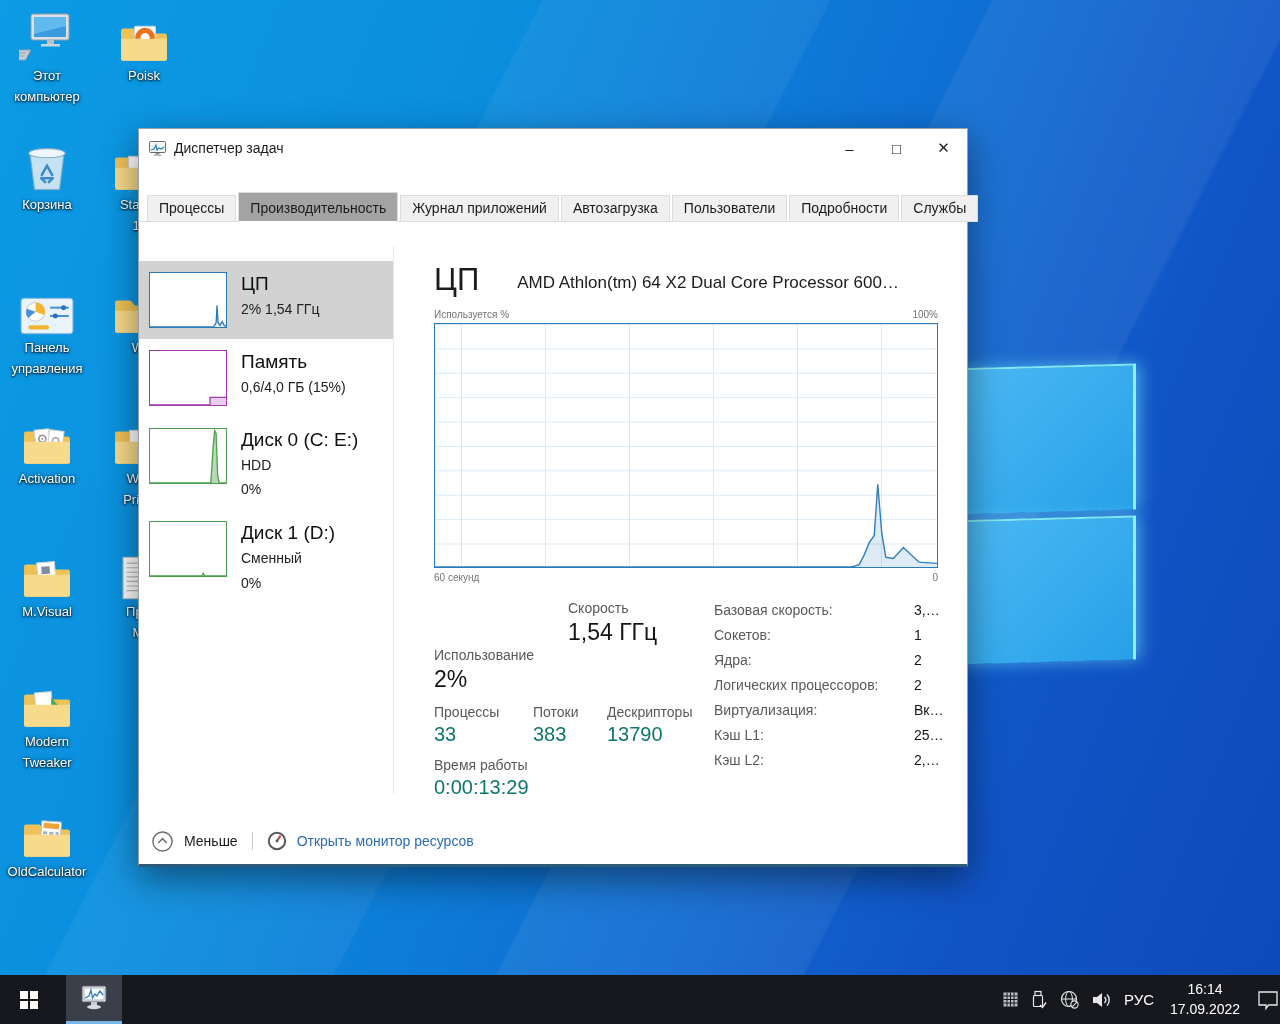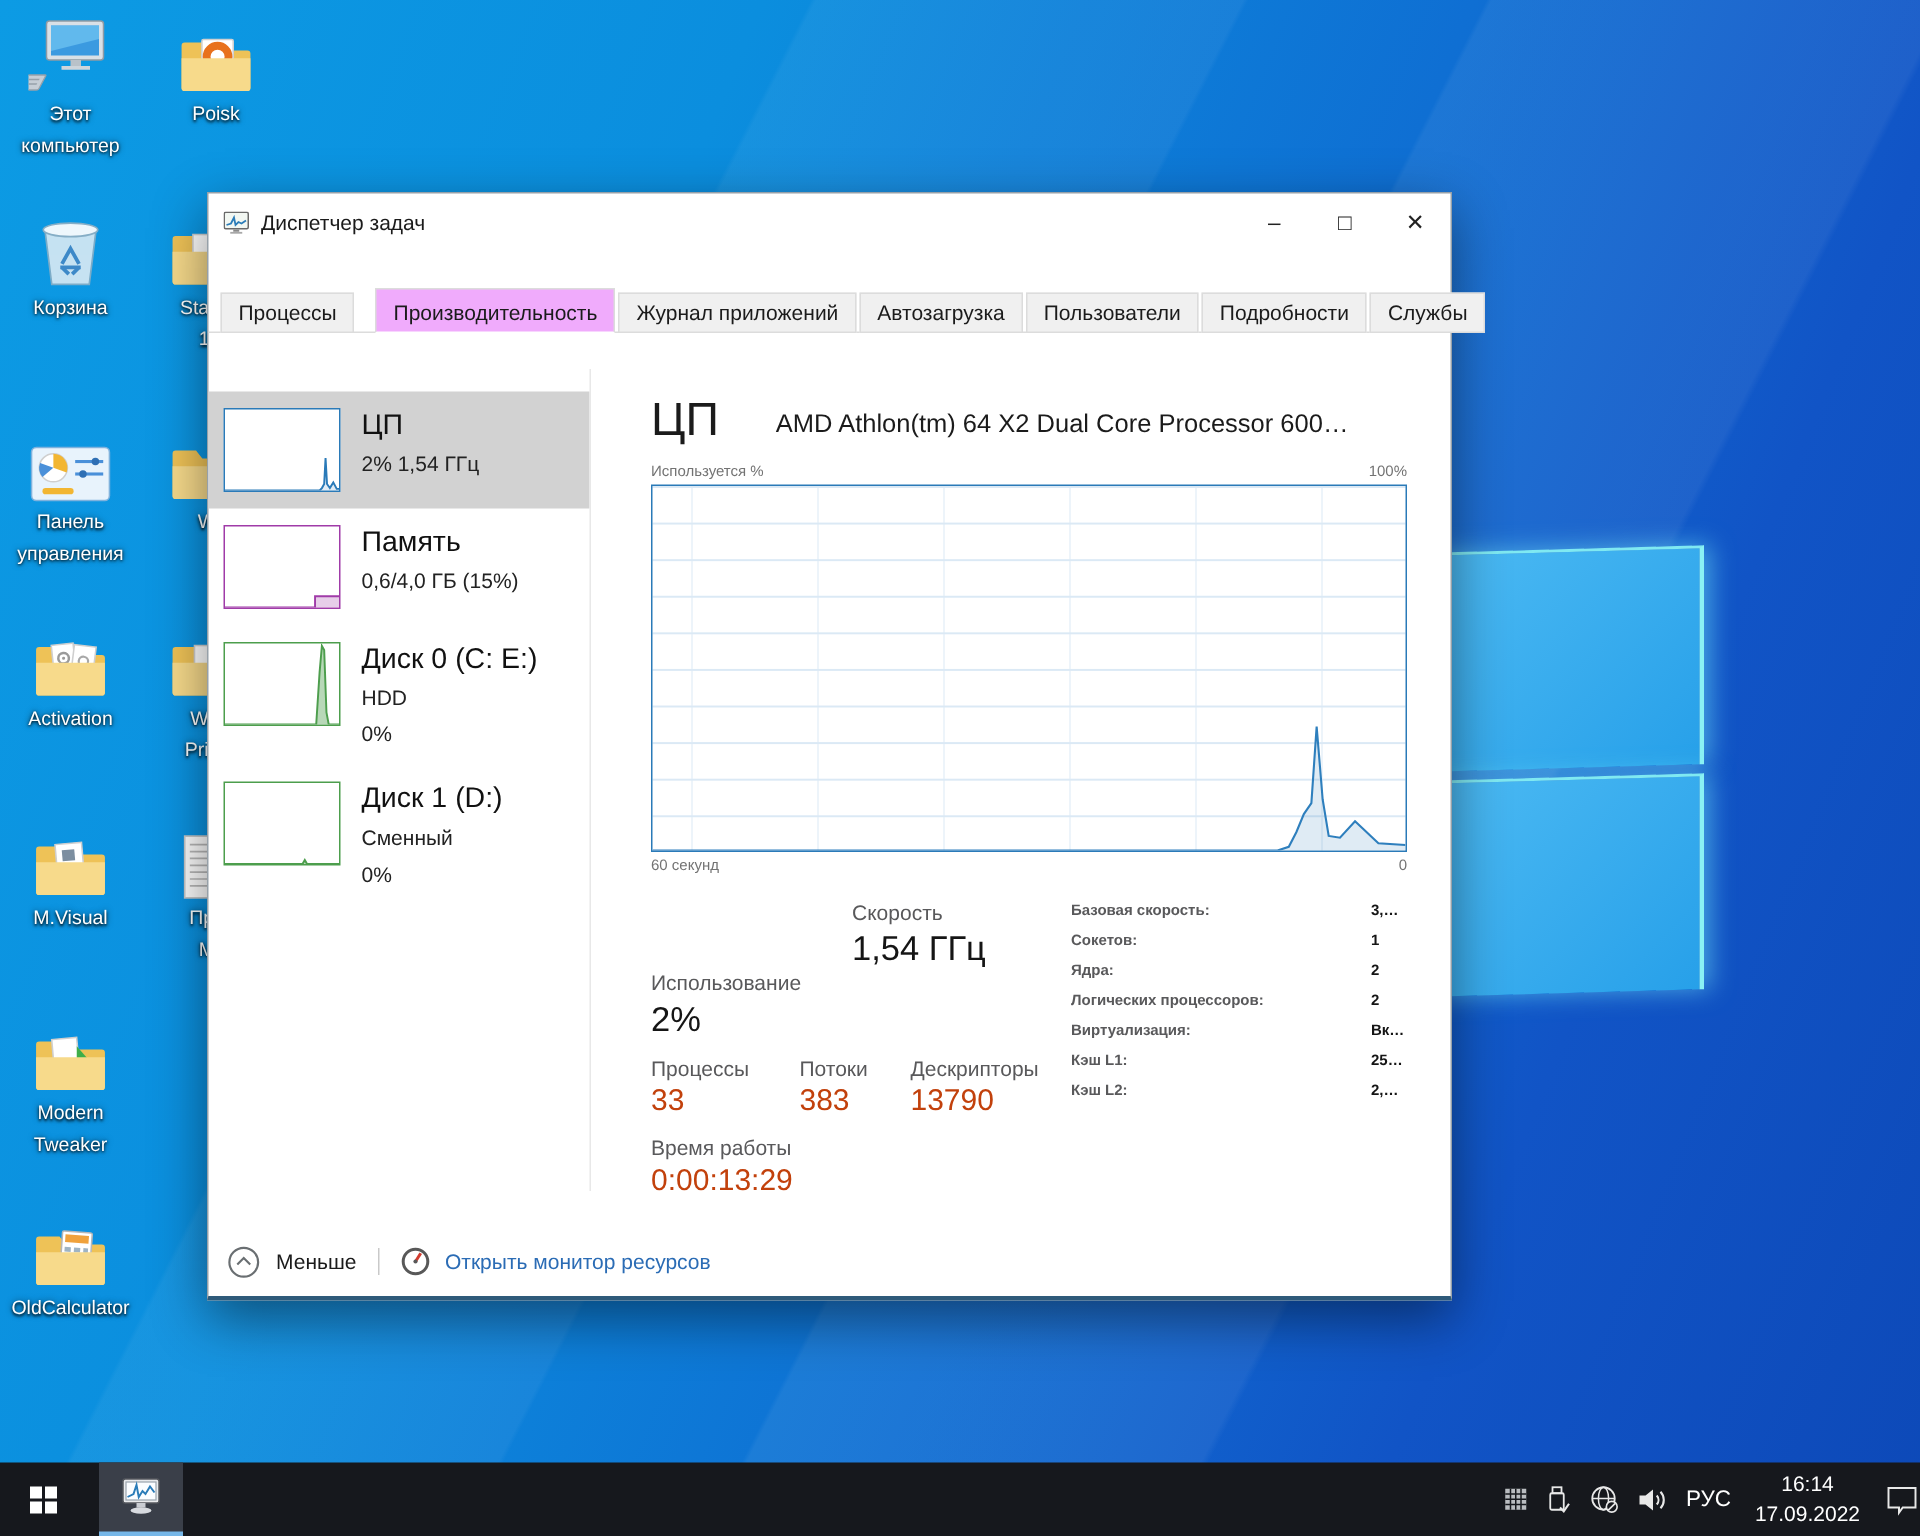--- a/index.html
+++ b/index.html
@@ -18,21 +18,21 @@
   
   .tm-window{position:absolute;left:138px;top:128px;width:830px;height:739px;background:#fff;border:1px solid #96a0a8;border-bottom:3px solid #2e5a7a;box-shadow:0 12px 34px rgba(0,0,0,.45);display:flex;flex-direction:column;z-index:5;box-sizing:border-box;color:#1b1b1b;gap:24px;}
   .titlebar{height:38px;flex:none;display:flex;align-items:center;padding-left:10px;gap:8px;}
   .tm-title{font-size:14px;}
   .win-controls{margin-left:auto;display:flex;height:100%;}
   .wc-btn{width:47px;height:100%;display:flex;align-items:center;justify-content:center;font-size:15px;font-weight:300;color:#222;}
   .menubar{height:28px;flex:none;display:flex;align-items:center;padding-left:8px;}
   .menu-item{font-size:14px;padding:4px 9px;}
   .tabbar{height:31px;flex:none;display:flex;align-items:flex-end;padding-left:8px;border-bottom:1px solid #dcdcdc;box-sizing:border-box;}
   .tab{font-size:14px;padding:4px 11px 5px;border:1px solid #dcdcdc;background:#f0f0f0;margin-right:2px;margin-bottom:-1px;white-space:nowrap;}
-  .tab.active{background:#f0abfc;border-bottom-color:#fff;padding-top:7px;margin-left:12px;}
+  .tab.active{background:#a3a3a3;border-bottom-color:#fff;padding-top:7px;}
   .tm-body{flex:1;display:flex;min-height:0;}
   .sidebar{width:254px;flex:none;padding-top:15px;box-sizing:border-box;}
   .side-item{display:flex;gap:14px;padding:11px 6px 11px 10px;align-items:flex-start;}
   .side-item.selected{background:#d2d2d2;}
   .spark-box{width:76px;height:54px;background:#fff;flex:none;border:1px solid;}
   .spark-box svg{display:block;width:100%;height:100%;}
   .bx-cpu{border-color:#2a7ab8;}
   .bx-mem{border-color:#a03ba8;}
   .bx-disk{border-color:#4d9e4d;}
   .side-title{font-size:19px;color:#111;line-height:1.15;margin-top:1px;}
@@ -50,23 +50,23 @@
     background-size:84px 100%,100% 24.4px;background-position:26px 0,0 0;}
   .graph svg{position:absolute;inset:0;width:100%;height:100%;}
   .stats{display:flex;width:545px;margin-top:17px;}
   .stats-left{width:280px;flex:none;}
   .srow{display:flex;}
   .scell1{width:134px;flex:none;margin-top:47px;}
   .scellB1{width:99px;flex:none;}
   .scellB2{width:74px;flex:none;}
   .slabel{font-size:14px;color:#59595b;}
   .sval-lg{font-size:23px;color:#151515;margin:3px 0 11px;}
-  .sval-md{font-size:20px;color:#c2410c;margin:3px 0 11px;}
+  .sval-md{font-size:20px;color:#0f766e;margin:3px 0 11px;}
   .stats-right{flex:1;padding-top:2px;}
-  .rrow{display:flex;font-size:10px;margin-bottom:9px;font-weight:bold;}
+  .rrow{display:flex;font-size:14px;margin-bottom:9px;}
   .rlabel{width:200px;flex:none;color:#59595b;}
   .rval{color:#151515;}
   .tm-footer{height:46px;flex:none;display:flex;align-items:center;padding-left:12px;gap:10px;}
   .less-label{font-size:14px;}
   .f-div{width:1px;height:18px;background:#c9c9c9;margin:0 4px;}
   .res-link{font-size:14px;color:#2b6cb5;}
   
   .taskbar{position:absolute;left:0;bottom:0;width:1280px;height:49px;background:#16181d;z-index:10;display:flex;align-items:stretch;}
   .start-btn{width:58px;display:flex;align-items:center;justify-content:center;}
   .win-logo{display:grid;grid-template-columns:8px 8px;grid-template-rows:8px 8px;gap:2px;}

